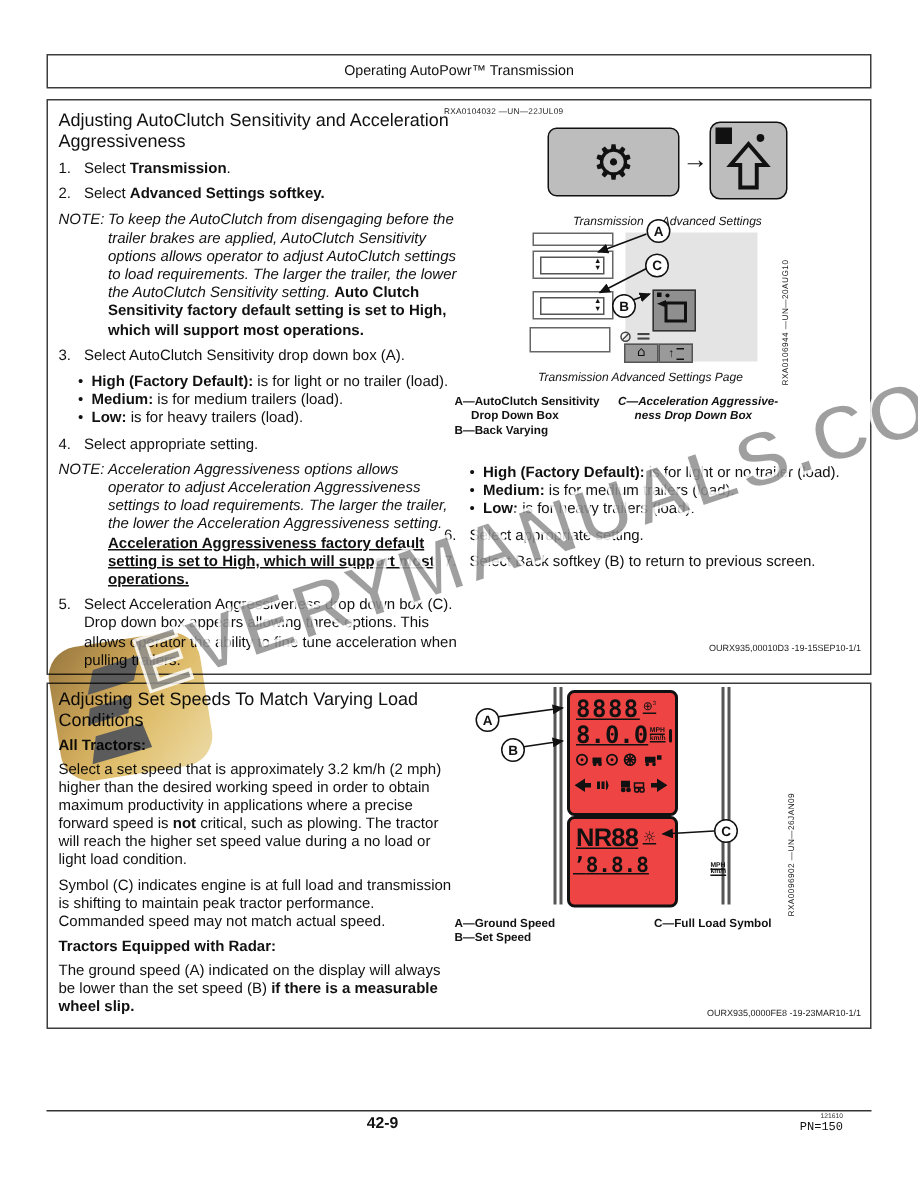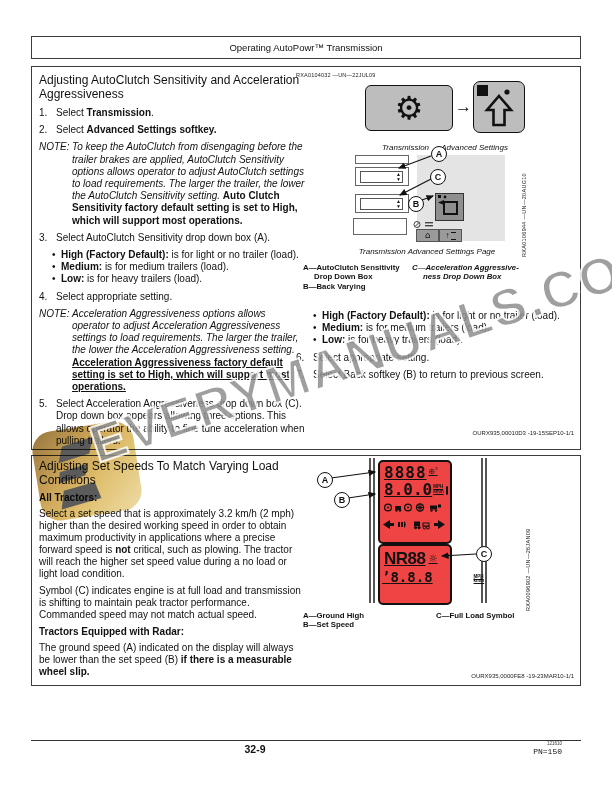--- a/index.html
+++ b/index.html
@@ -311,37 +311,37 @@
     <svg class="overlay" width="548" height="229">
       <line x1="299" y1="22" x2="343" y2="16" stroke="#111" stroke-width="1.1" marker-end="url(#ah)"></line>
       <line x1="316" y1="42" x2="343" y2="38" stroke="#111" stroke-width="1.1" marker-end="url(#ah)"></line>
       <line x1="444" y1="98" x2="410" y2="100" stroke="#111" stroke-width="1.1" marker-end="url(#ah)"></line>
     </svg>
     <div class="callout" style="left:285px;top:16px;">A</div>
     <div class="callout" style="left:302px;top:36px;">B</div>
     <div class="callout" style="left:444px;top:90px;">C</div>
 
     <div class="abs legend" style="left:271px;top:155px;width:130px;">
-      <div>A—Ground High</div>
+      <div>A—Ground Speed</div>
       <div>B—Set Speed</div>
     </div>
     <div class="abs legend" style="left:404px;top:155px;width:130px;">
       <div>C—Full Load Symbol</div>
     </div>
 
     <div class="abs docref" style="left:330px;top:217px;width:212px;">OURX935,0000FE8 -19-23MAR10-1/1</div>
   </div>
 
   <div class="abs" id="wm-logo">
     <svg width="102" height="90" viewBox="0 0 102 90">
       <polygon points="62,12 30,17 24,33 56,28" fill="#4d4d4d"></polygon>
       <polygon points="52,38 24,42 21,53 49,49" fill="#4d4d4d"></polygon>
       <polygon points="57,57 25,61 20,79 61,74" fill="#4d4d4d"></polygon>
     </svg>
   </div>
   <div class="abs" id="wm-text">EVERYMANUALS.COM</div>
 
   <div class="abs" id="footline"></div>
-  <div class="abs" id="pageno">32-9</div>
+  <div class="abs" id="pageno">42-9</div>
   <div class="abs" id="datecode">121610</div>
   <div class="abs" id="pn">PN=150</div>
 
 </div>
 
 </body></html>

